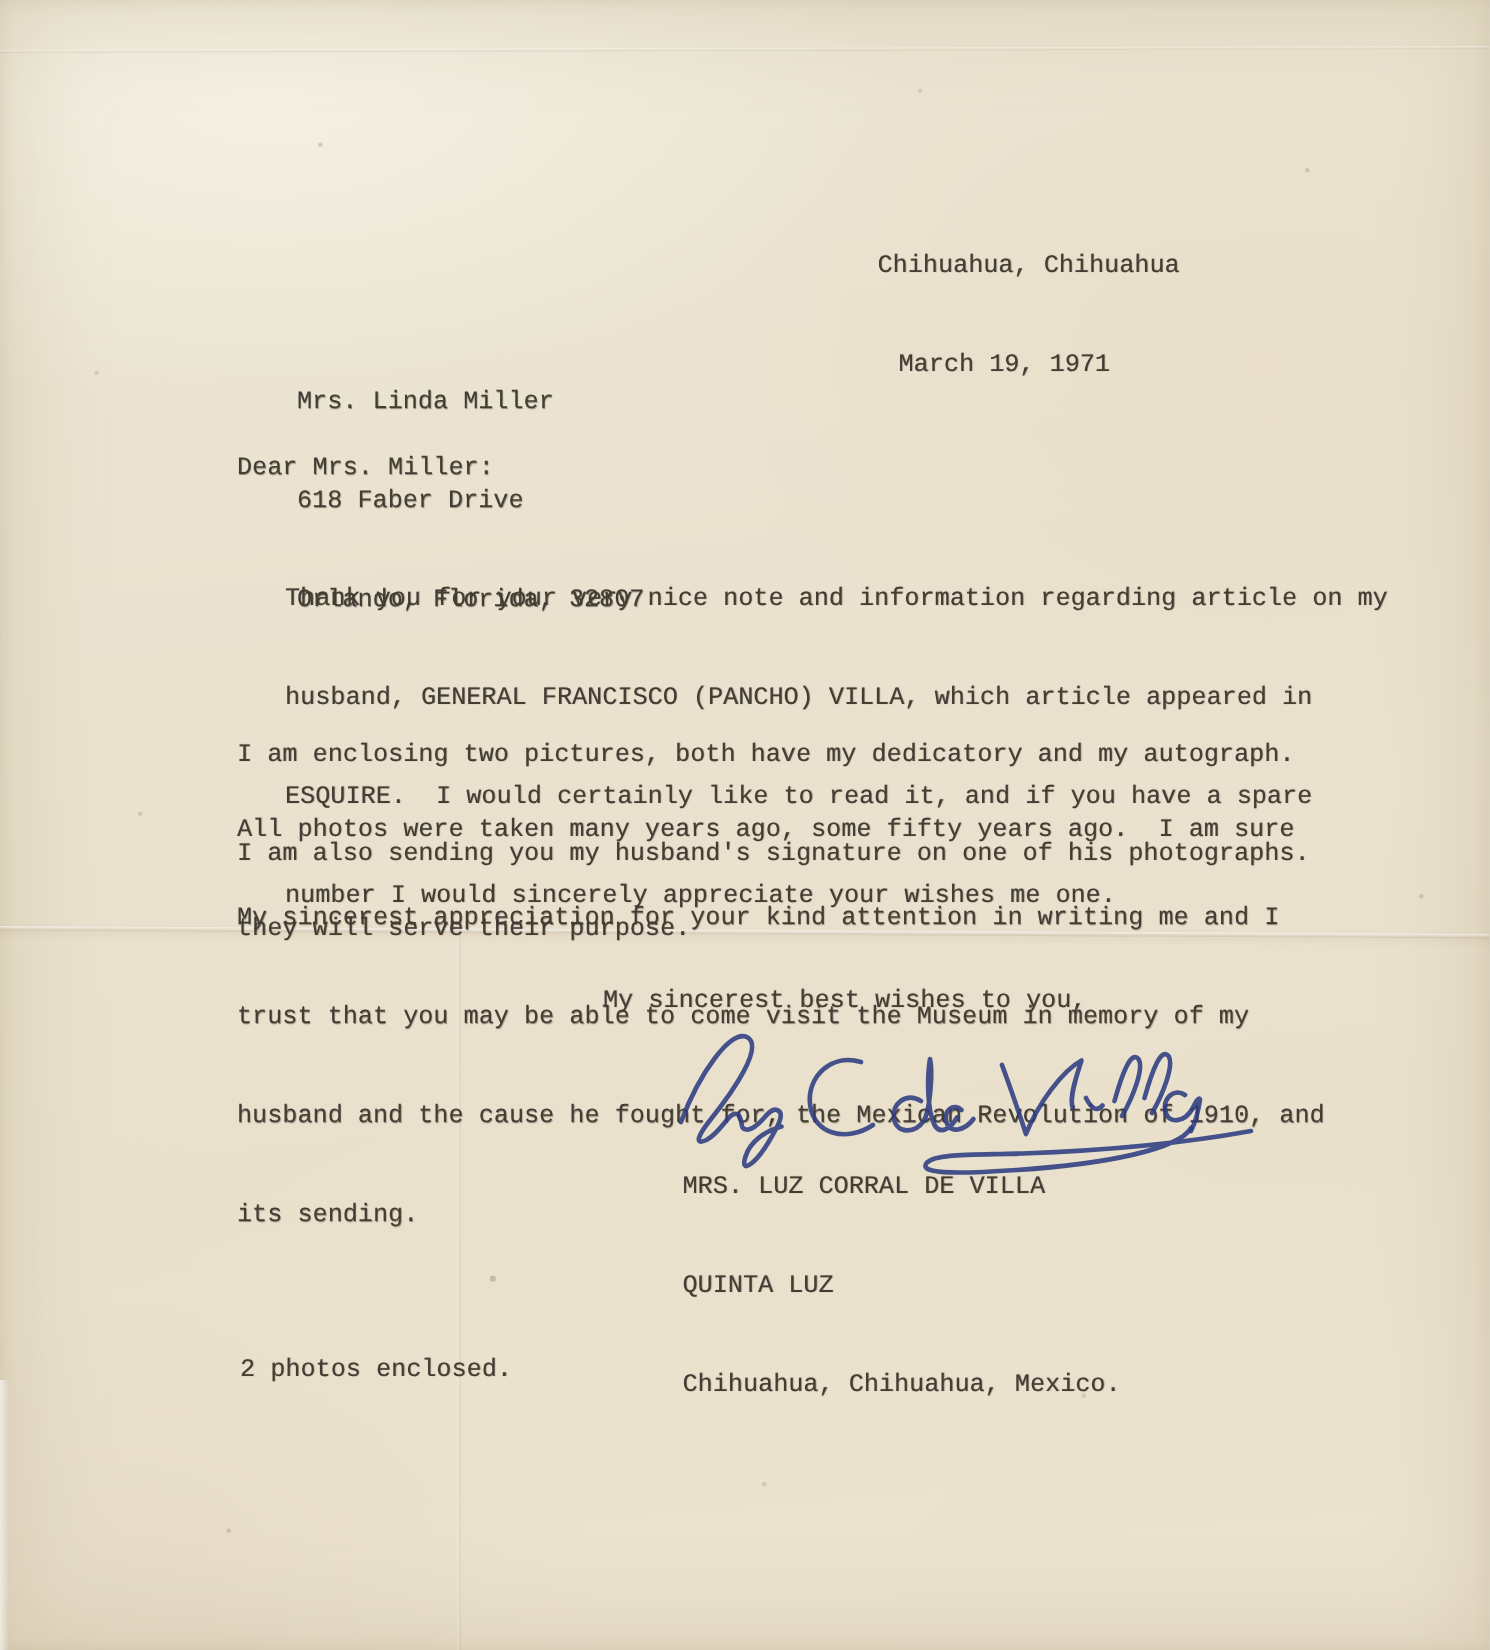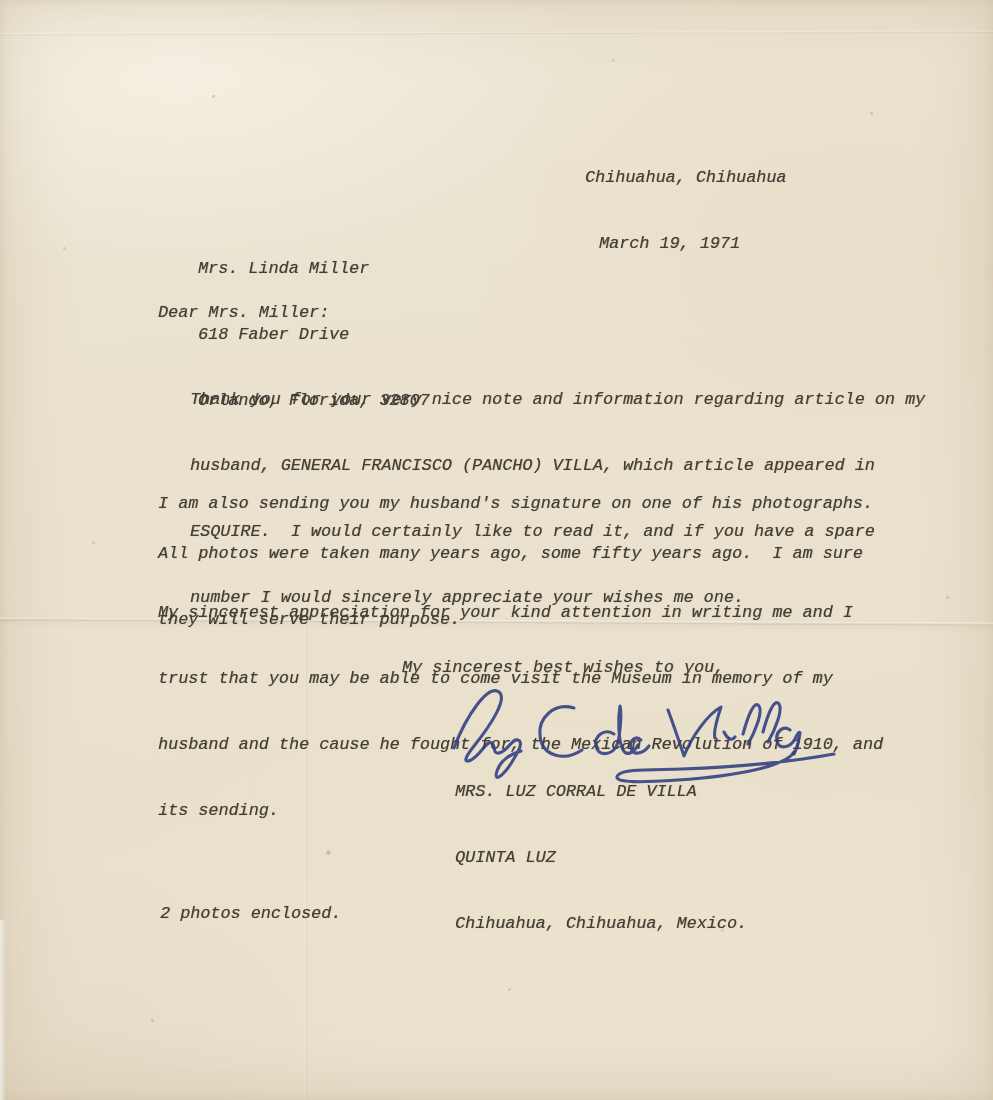--- a/index.html
+++ b/index.html
@@ -10,21 +10,20 @@
     background-color:#eae2cf;
     background-image:
       radial-gradient(ellipse 600px 300px at 18% 6%, rgba(255,253,246,.45), rgba(255,255,255,0) 70%),
       radial-gradient(ellipse 500px 380px at 85% 22%, rgba(231,219,196,.55), rgba(255,255,255,0) 75%),
       radial-gradient(ellipse 700px 420px at 50% 88%, rgba(236,226,206,.6), rgba(255,255,255,0) 80%),
       radial-gradient(ellipse 420px 260px at 8% 96%, rgba(223,211,188,.5), rgba(255,255,255,0) 75%),
       linear-gradient(175deg, #ece5d3 0%, #eae2cf 40%, #e9e0cc 70%, #ebe2d0 100%);
     box-shadow: inset 0 0 70px rgba(165,142,104,.28), inset 0 0 10px rgba(165,142,104,.18);
     overflow:hidden;
     font-family:"Liberation Mono","DejaVu Sans Mono",monospace;
-    font-style:italic;
   }
   .type{
     position:absolute;
     color:#433d34;
     font-size:16.8px;
     line-height:22px;
     white-space:pre;
     text-shadow:0.4px 0.4px 0.7px rgba(62,53,42,.55);
     letter-spacing:0;
   }
@@ -88,20 +87,21 @@
   <div class="type" style="left:158px;top:302px;">Dear Mrs. Miller:</div>
 
   <div class="type" style="left:158px;top:345px;margin-left:32px;">
     <div>Thank you for your very nice note and information regarding article on my</div>
     <div>husband, GENERAL FRANCISCO (PANCHO) VILLA, which article appeared in</div>
     <div>ESQUIRE.  I would certainly like to read it, and if you have a spare</div>
     <div>number I would sincerely appreciate your wishes me one.</div>
   </div>
 
   <div class="type" style="left:158px;top:449px;">
+    <div>I am enclosing two pictures, both have my dedicatory and my autograph.</div>
     <div>I am also sending you my husband's signature on one of his photographs.</div>
   </div>
 
   <div class="type" style="left:158px;top:499px;">
     <div>All photos were taken many years ago, some fifty years ago.  I am sure</div>
     <div>they will serve their purpose.</div>
   </div>
 
   <div class="type" style="left:158px;top:558px;">
     <div>My sincerest appreciation for your kind attention in writing me and I</div>

